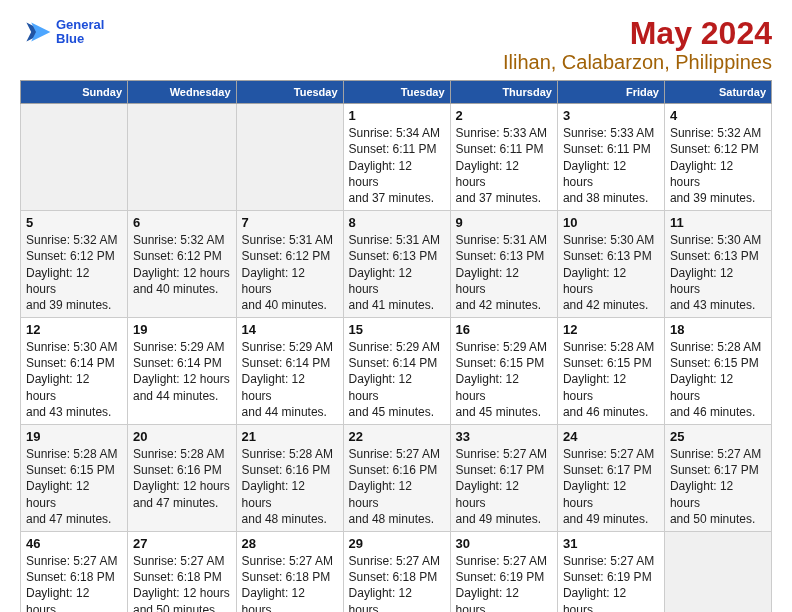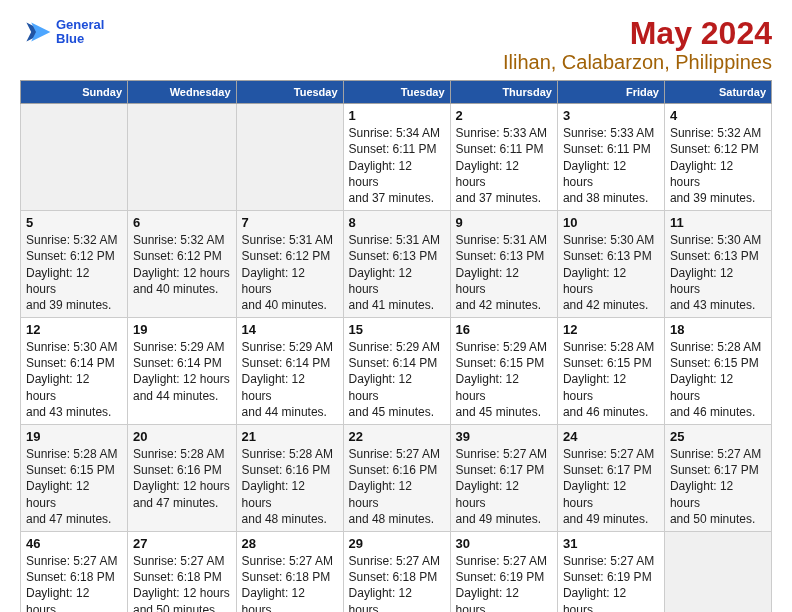--- a/index.html
+++ b/index.html
@@ -287,21 +287,21 @@
 and 48 minutes.</div>
           </td>
           <td>
             <div class="day-num">22</div>
             <div class="day-info" style="white-space: pre-line;">Sunrise: 5:27 AM
 Sunset: 6:16 PM
 Daylight: 12 hours
 and 48 minutes.</div>
           </td>
           <td>
-            <div class="day-num">39</div>
+            <div class="day-num">33</div>
             <div class="day-info" style="white-space: pre-line;">Sunrise: 5:27 AM
 Sunset: 6:17 PM
 Daylight: 12 hours
 and 49 minutes.</div>
           </td>
           <td>
             <div class="day-num">24</div>
             <div class="day-info" style="white-space: pre-line;">Sunrise: 5:27 AM
 Sunset: 6:17 PM
 Daylight: 12 hours

